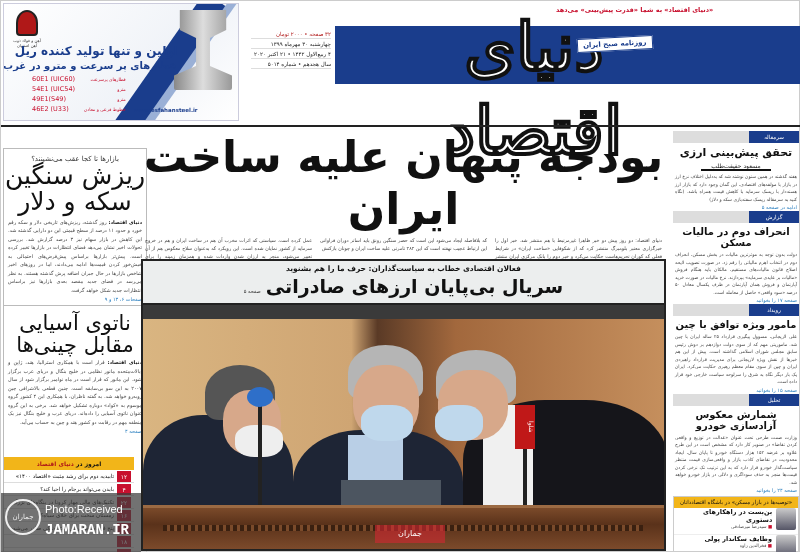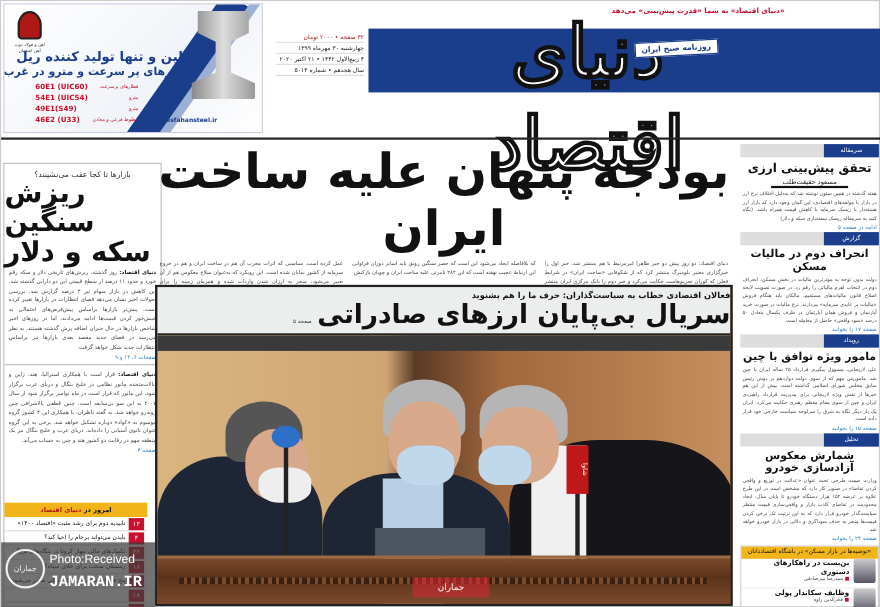--- a/index.html
+++ b/index.html
@@ -8,54 +8,54 @@
 .page{position:absolute;left:0;top:0;width:800px;height:552px;background:#fff;border:1px solid #ccc}
 
 .ad{position:absolute;left:2px;top:2px;width:236px;height:118px;background:linear-gradient(135deg,#fff 0%,#f0f3f8 60%,#fff 100%);border:1px solid #ccd;overflow:hidden}
 .ad .stripe{position:absolute;left:150px;top:-20px;width:26px;height:170px;background:#1a3d8c;transform:rotate(35deg)}
 .ad .stripe2{position:absolute;left:178px;top:-20px;width:8px;height:170px;background:#9ab0d6;transform:rotate(35deg)}
 .ad .rail{position:absolute;right:6px;top:6px;width:58px;height:80px;background:linear-gradient(90deg,#888,#ddd,#999);border-radius:6px 6px 2px 2px;clip-path:polygon(10% 0,90% 0,90% 25%,62% 35%,62% 70%,100% 82%,100% 100%,0 100%,0 82%,38% 70%,38% 35%,10% 25%)}
 .ad .logo{position:absolute;left:12px;top:6px;width:22px;height:26px;border-radius:50% 50% 4px 4px;background:#b01818;border:2px solid #222}
 .ad .logo-cap{position:absolute;left:6px;top:34px;font-size:4px;color:#333;width:34px;text-align:center}
 .ad .h1{position:absolute;right:60px;top:40px;font-size:12px;font-weight:bold;color:#1a3d8c;direction:rtl;white-space:nowrap}
 .ad .h2{position:absolute;right:62px;top:56px;font-size:10px;font-weight:bold;color:#1a3d8c;direction:rtl;white-space:nowrap}
-.ad .specs{position:absolute;left:28px;top:70px;font-size:6.5px;font-weight:bold;color:#c8102e;line-height:10px}
+.ad .specs{position:absolute;left:28px;top:70px;font-size:6.5px;font-weight:normal;color:#c8102e;line-height:10px}
 .ad .spec-lbl{position:absolute;left:80px;top:71px;font-size:4.5px;color:#c8102e;line-height:10px;direction:rtl}
 .ad .url{position:absolute;left:130px;top:103px;font-size:5.5px;color:#1a3d8c;font-weight:bold}
 .info{position:absolute;left:250px;top:28px;width:80px;font-size:5.5px;color:#222;direction:rtl;text-align:right}
 .info div{border-bottom:1px solid #ddd;height:10px;line-height:10px}
 .info .hl{color:#b01818}
 .banner{position:absolute;left:334px;top:25px;width:466px;height:58px;background:#1a3d8c}
 .logo-text{position:absolute;left:368px;top:4px;width:330px;height:84px;font-family:"DejaVu Serif",serif;font-size:66px;font-weight:bold;color:#fff;-webkit-text-stroke:2px #111;direction:rtl;text-align:center;line-height:84px;letter-spacing:-2px}
 .tagline{position:absolute;left:555px;top:5px;font-size:6.5px;color:#c8102e;font-weight:bold;direction:rtl}
 .subtitle{position:absolute;left:576px;top:36px;background:#fff;color:#1a3d8c;font-size:7px;font-weight:bold;padding:2px 5px;transform:rotate(-3deg);border:1px solid #1a3d8c;direction:rtl}
 .rule{position:absolute;left:0;top:124px;width:800px;height:2px;background:#222}
 
 .lcol{position:absolute;left:2px;top:147px;width:144px;height:420px;border:1px solid #bbb;direction:rtl}
 .kicker{font-size:7px;text-align:center;color:#333;margin-top:6px}
-.big{font-family:"DejaVu Sans",sans-serif;font-weight:bold;text-align:left;line-height:1.05;letter-spacing:-1px}
+.big{font-family:"DejaVu Sans",sans-serif;font-weight:normal;text-align:center;line-height:1.05;letter-spacing:-1px}
 .txt{font-size:5px;line-height:8.5px;color:#444;padding:2px 4px;text-align:justify}
 .txt b{color:#111}
 .plink{font-size:5px;color:#2a7fbf;padding:0 4px}
 .sep-line{height:1px;background:#bbb;margin:3px 0}
 .today{position:absolute;left:0;bottom:0;width:130px;height:110px}
 .today-hdr{background:#f2b519;font-size:6px;text-align:center;height:13px;line-height:13px;font-weight:bold}
 .today-hdr span{color:#b01818}
 .today-row{height:13px;display:flex;align-items:center;font-size:5.5px;border-bottom:1px solid #ddd}
 .today-num{width:14px;height:11px;background:#c8102e;color:#fff;font-size:6px;text-align:center;line-height:11px;margin:0 3px}
 
 .ctr{position:absolute;left:140px;top:130px;width:525px;height:422px}
 .ctr-kicker{font-size:10px;font-weight:bold;text-align:center;direction:rtl;margin-top:4px}
 .ctr-head{font-size:44px;font-weight:bold;text-align:center;direction:rtl;line-height:52px;letter-spacing:-2px}
 .cols{display:flex;direction:rtl;gap:8px;padding:2px 4px;height:50px}
 .cols div{flex:1;font-size:4.8px;line-height:8px;color:#444;text-align:justify}
 .photo-box{position:absolute;left:0;top:128px;width:525px;height:292px;border:2px solid #222;overflow:hidden;background:#6b4a2f}
-.photo-top{height:44px;background:#eceeee;border-bottom:2px solid #222;direction:rtl;}
+.photo-top{height:44px;background:#eceeee;border-bottom:2px solid #222;direction:rtl;text-align:center}
 .photo-kicker{font-size:7.5px;font-weight:bold;padding-top:3px}
-.photo-head{font-size:24px;font-weight:bold;line-height:26px}
+.photo-head{font-size:19px;font-weight:bold;line-height:26px}
 .photo-pg{font-size:5px;color:#333}
 .scene{position:relative;height:244px;background:linear-gradient(90deg,#d9b581 0%,#cfa573 40%,#5a3a26 45%,#a2683d 60%,#c58f5d 100%)}
 .wall-dark{position:absolute;left:0;top:0;width:525px;height:14px;background:#3a3a3a}
 .suit{position:absolute;background:#1e2535;border-radius:40% 40% 0 0}
 .shirt{position:absolute;background:#b9cfe6}
 .mask{position:absolute;background:#bfd8ec;border-radius:40%}
 .hair{position:absolute;background:#b5b5b5;border-radius:50% 50% 20% 20%}
 .face{position:absolute;background:#d7a88a;border-radius:45%}
 .desk{position:absolute;left:0;bottom:0;width:525px;height:44px;background:linear-gradient(180deg,#7b4a2a,#5a321a 40%,#7c4a2b 100%);border-top:3px solid #9b6a43}
 .beads{position:absolute;left:20px;bottom:18px;width:480px;height:6px;background:repeating-linear-gradient(90deg,#3a2010 0 4px,#7a4a2a 4px 7px)}
@@ -125,20 +125,21 @@
 
   <div class="lcol">
     <div>
       <div class="kicker">بازارها تا کجا عقب می‌نشینند؟</div>
       <div class="big" style="font-size:25px">ریزش سنگین سکه و دلار</div>
       <div class="txt"><b>دنیای اقتصاد:</b><span> روز گذشته، ریزش‌های تاریخی دلار و سکه رقم خورد و حدود ۱۱ درصد از سطح قیمتی این دو دارایی گذشته شد. این کاهش در بازار سهام نیز ۳ درصد گزارش شد. بررسی تحولات اخیر نشان می‌دهد فضای انتظارات در بازارها تغییر کرده است. پیش‌تر بازارها براساس پیش‌فرض‌های احتمالی به خیش‌خور کردن قیمت‌ها ادامه می‌دادند، اما در روزهای اخیر شاخص بازارها در حال جبران اضافه پرش گذشته هستند. به نظر می‌رسد در فضای جدید مقصد بعدی بازارها نیز براساس انتظارات جدید شکل خواهد گرفت.</span></div>
       <div class="plink">صفحات ۶، ۱۳ و ۹</div>
     </div>
     <div class="sep-line"></div>
     <div>
+      <div class="big" style="font-size:21px;margin-top:6px">ناتوی آسیایی مقابل چینی‌ها</div>
       <div class="txt"><b>دنیای اقتصاد:</b><span> قرار است با همکاری استرالیا، هند، ژاپن و ایالات‌متحده مانور نظامی در خلیج بنگال و دریای عرب برگزار شود. این مانور که قرار است در ماه نوامبر برگزار شود از سال ۲۰۰۷ به این سو بی‌سابقه است. چنین قطعی بالاشرافی چین روبه‌رو خواهد شد. به گفته ناظران، با همکاری این ۴ کشور گروه موسوم به «کواد» دوباره تشکیل خواهد شد. برخی به این گروه عنوان ناتوی آسیایی را داده‌اند. دریای عرب و خلیج بنگال نیز یک منطقه مهم در رقابت دو کشور هند و چین به حساب می‌آید.</span></div>
       <div class="plink">صفحه ۴</div>
     </div>
     <div class="today">
       <div class="today-hdr"><span style="color:#111">امروز در </span><span>دنیای اقتصاد</span></div>
       <div class="today-row">
           <span class="today-num">۱۲</span>
           <span>تابیدیه دوم برای رشد مثبت «اقتصاد ۱۴۰۰»</span>
         </div>
       <div class="today-row">

